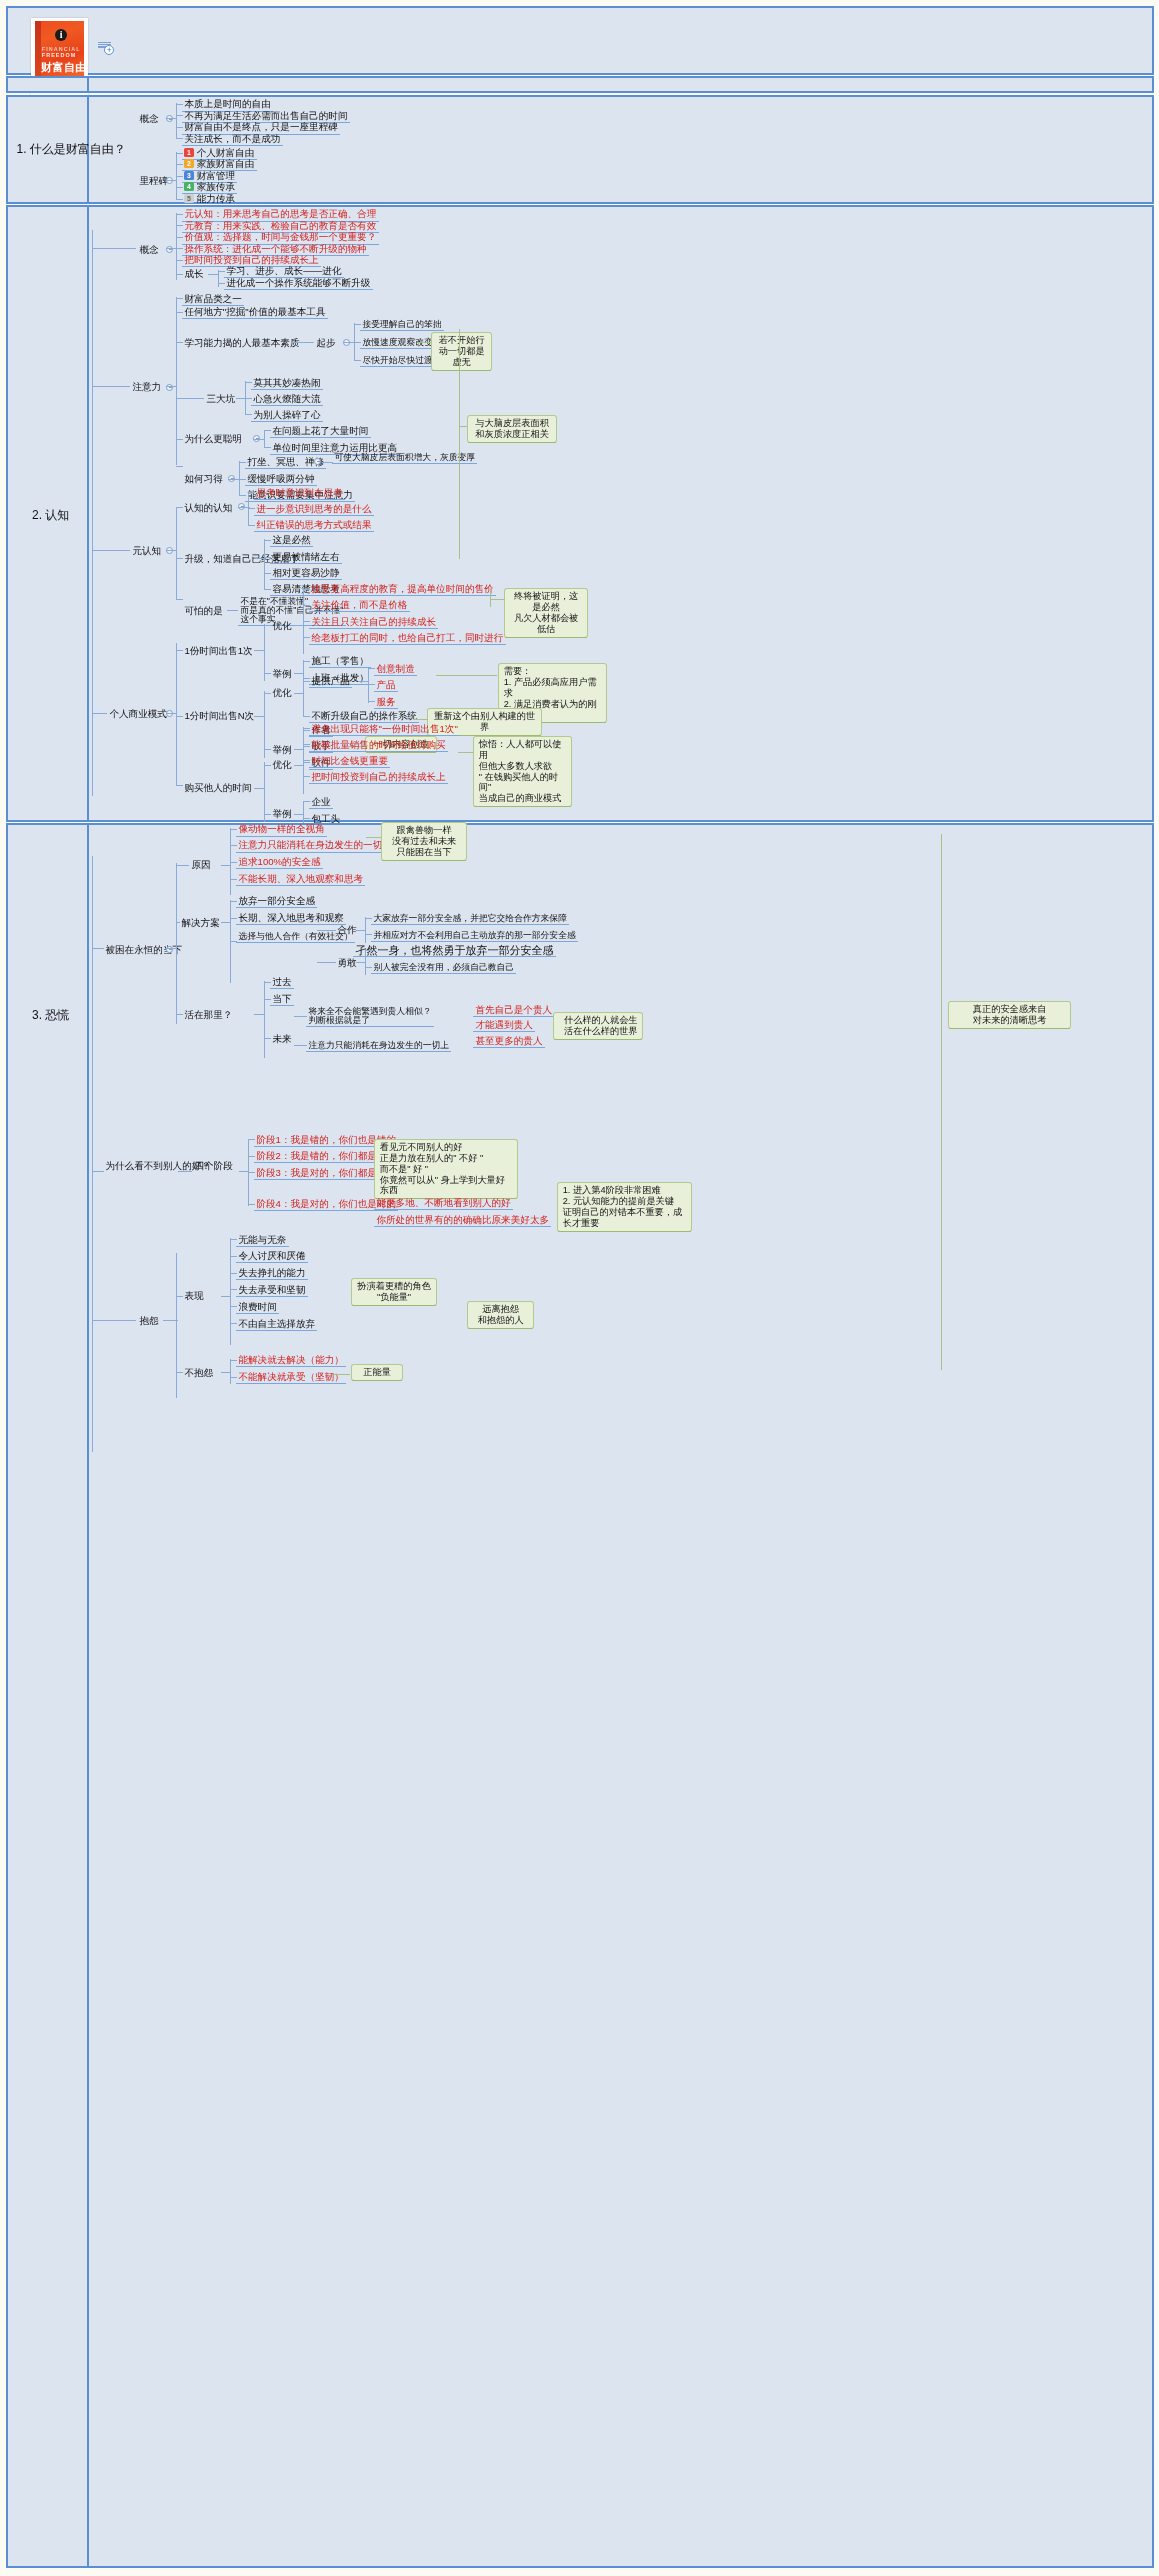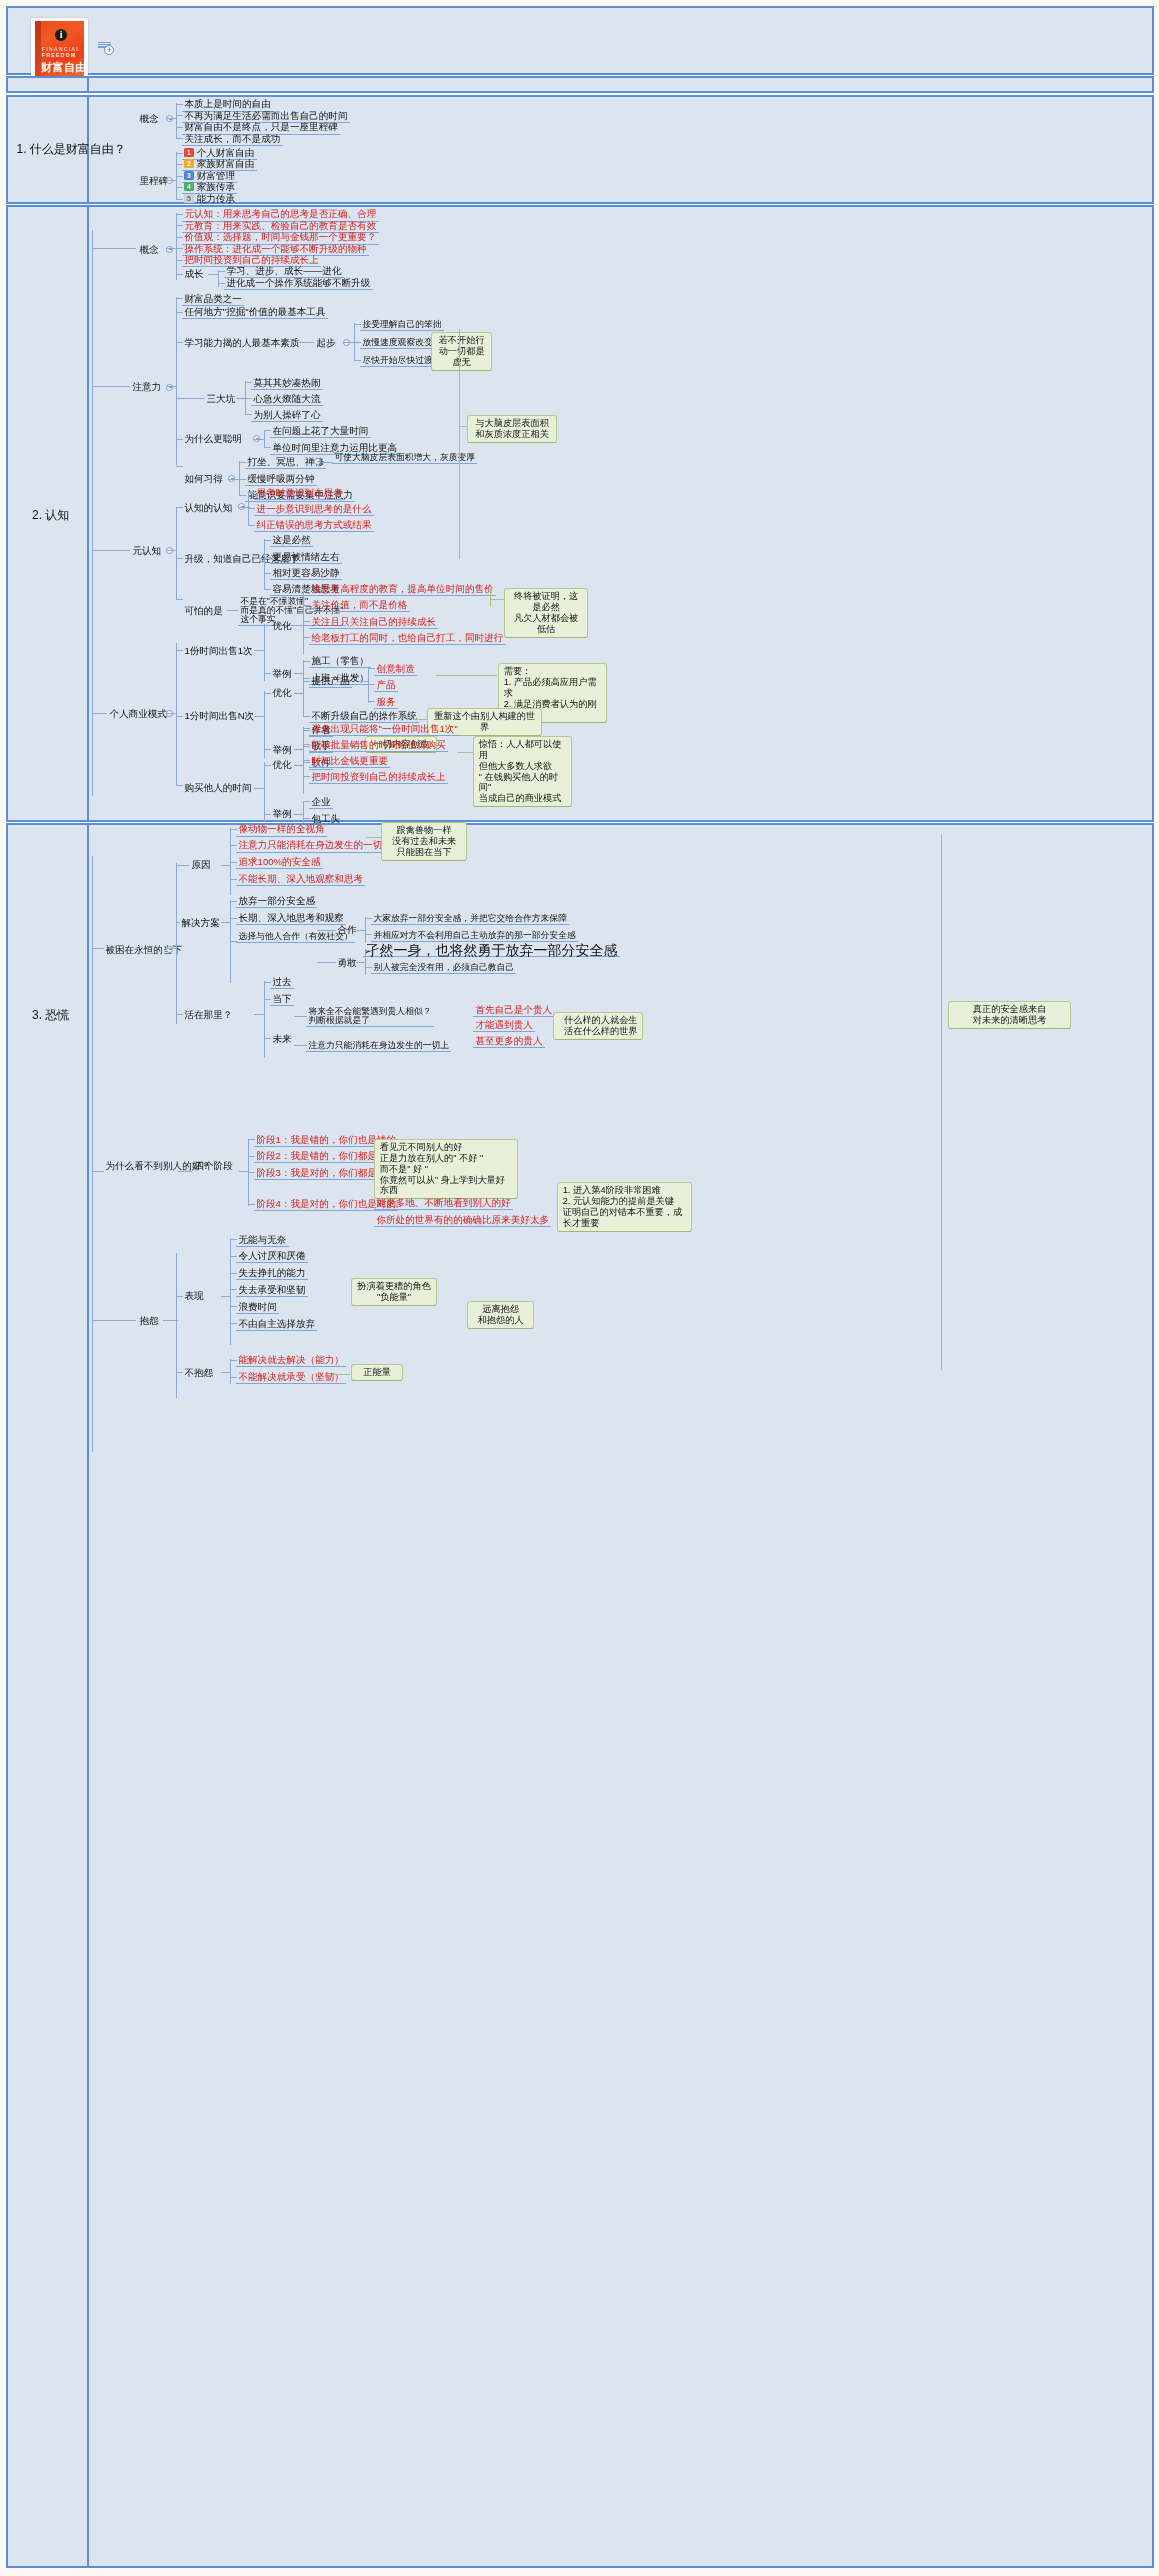--- a/index.html
+++ b/index.html
@@ -432,21 +432,21 @@
     <div class="h" style="left:348px;top:105px;width:9.2px"></div>
     <div class="node u" style="left:363px;top:87px;font-size:8.8px">大家放弃一部分安全感，并把它交给合作方来保障</div>
     <div class="h" style="left:357px;top:93px;width:6.9px"></div>
     <div class="node u" style="left:363px;top:104px;font-size:8.8px">并相应对方不会利用自己主动放弃的那一部分安全感</div>
     <div class="h" style="left:357px;top:109px;width:6.9px"></div>
 
     <div class="node" style="left:327px;top:132px">勇敢</div>
     <div class="h" style="left:309px;top:137px;width:19px"></div>
     <div class="v" style="left:357px;top:124px;height:26px"></div>
     <div class="h" style="left:348px;top:137px;width:9.2px"></div>
-    <div class="node u" style="left:355px;top:119px;font-size:14px">孑然一身，也将然勇于放弃一部分安全感</div>
+    <div class="node u" style="left:345px;top:119px;font-size:11px">孑然一身，也将然勇于放弃一部分安全感</div>
     <div class="h" style="left:357px;top:125px;width:6.9px"></div>
     <div class="node u" style="left:363px;top:136px;font-size:8.8px">别人被完全没有用，必须自己教自己</div>
     <div class="h" style="left:357px;top:142px;width:6.9px"></div>
 
     <div class="node" style="left:174px;top:184px">活在那里？</div>
     <div class="h" style="left:168px;top:189px;width:6.9px"></div>
     <div class="v" style="left:256px;top:156px;height:77px"></div>
     <div class="h" style="left:246px;top:189px;width:10px"></div>
     <div class="node u" style="left:262px;top:151px">过去</div>
     <div class="h" style="left:256px;top:157px;width:6.9px"></div>

